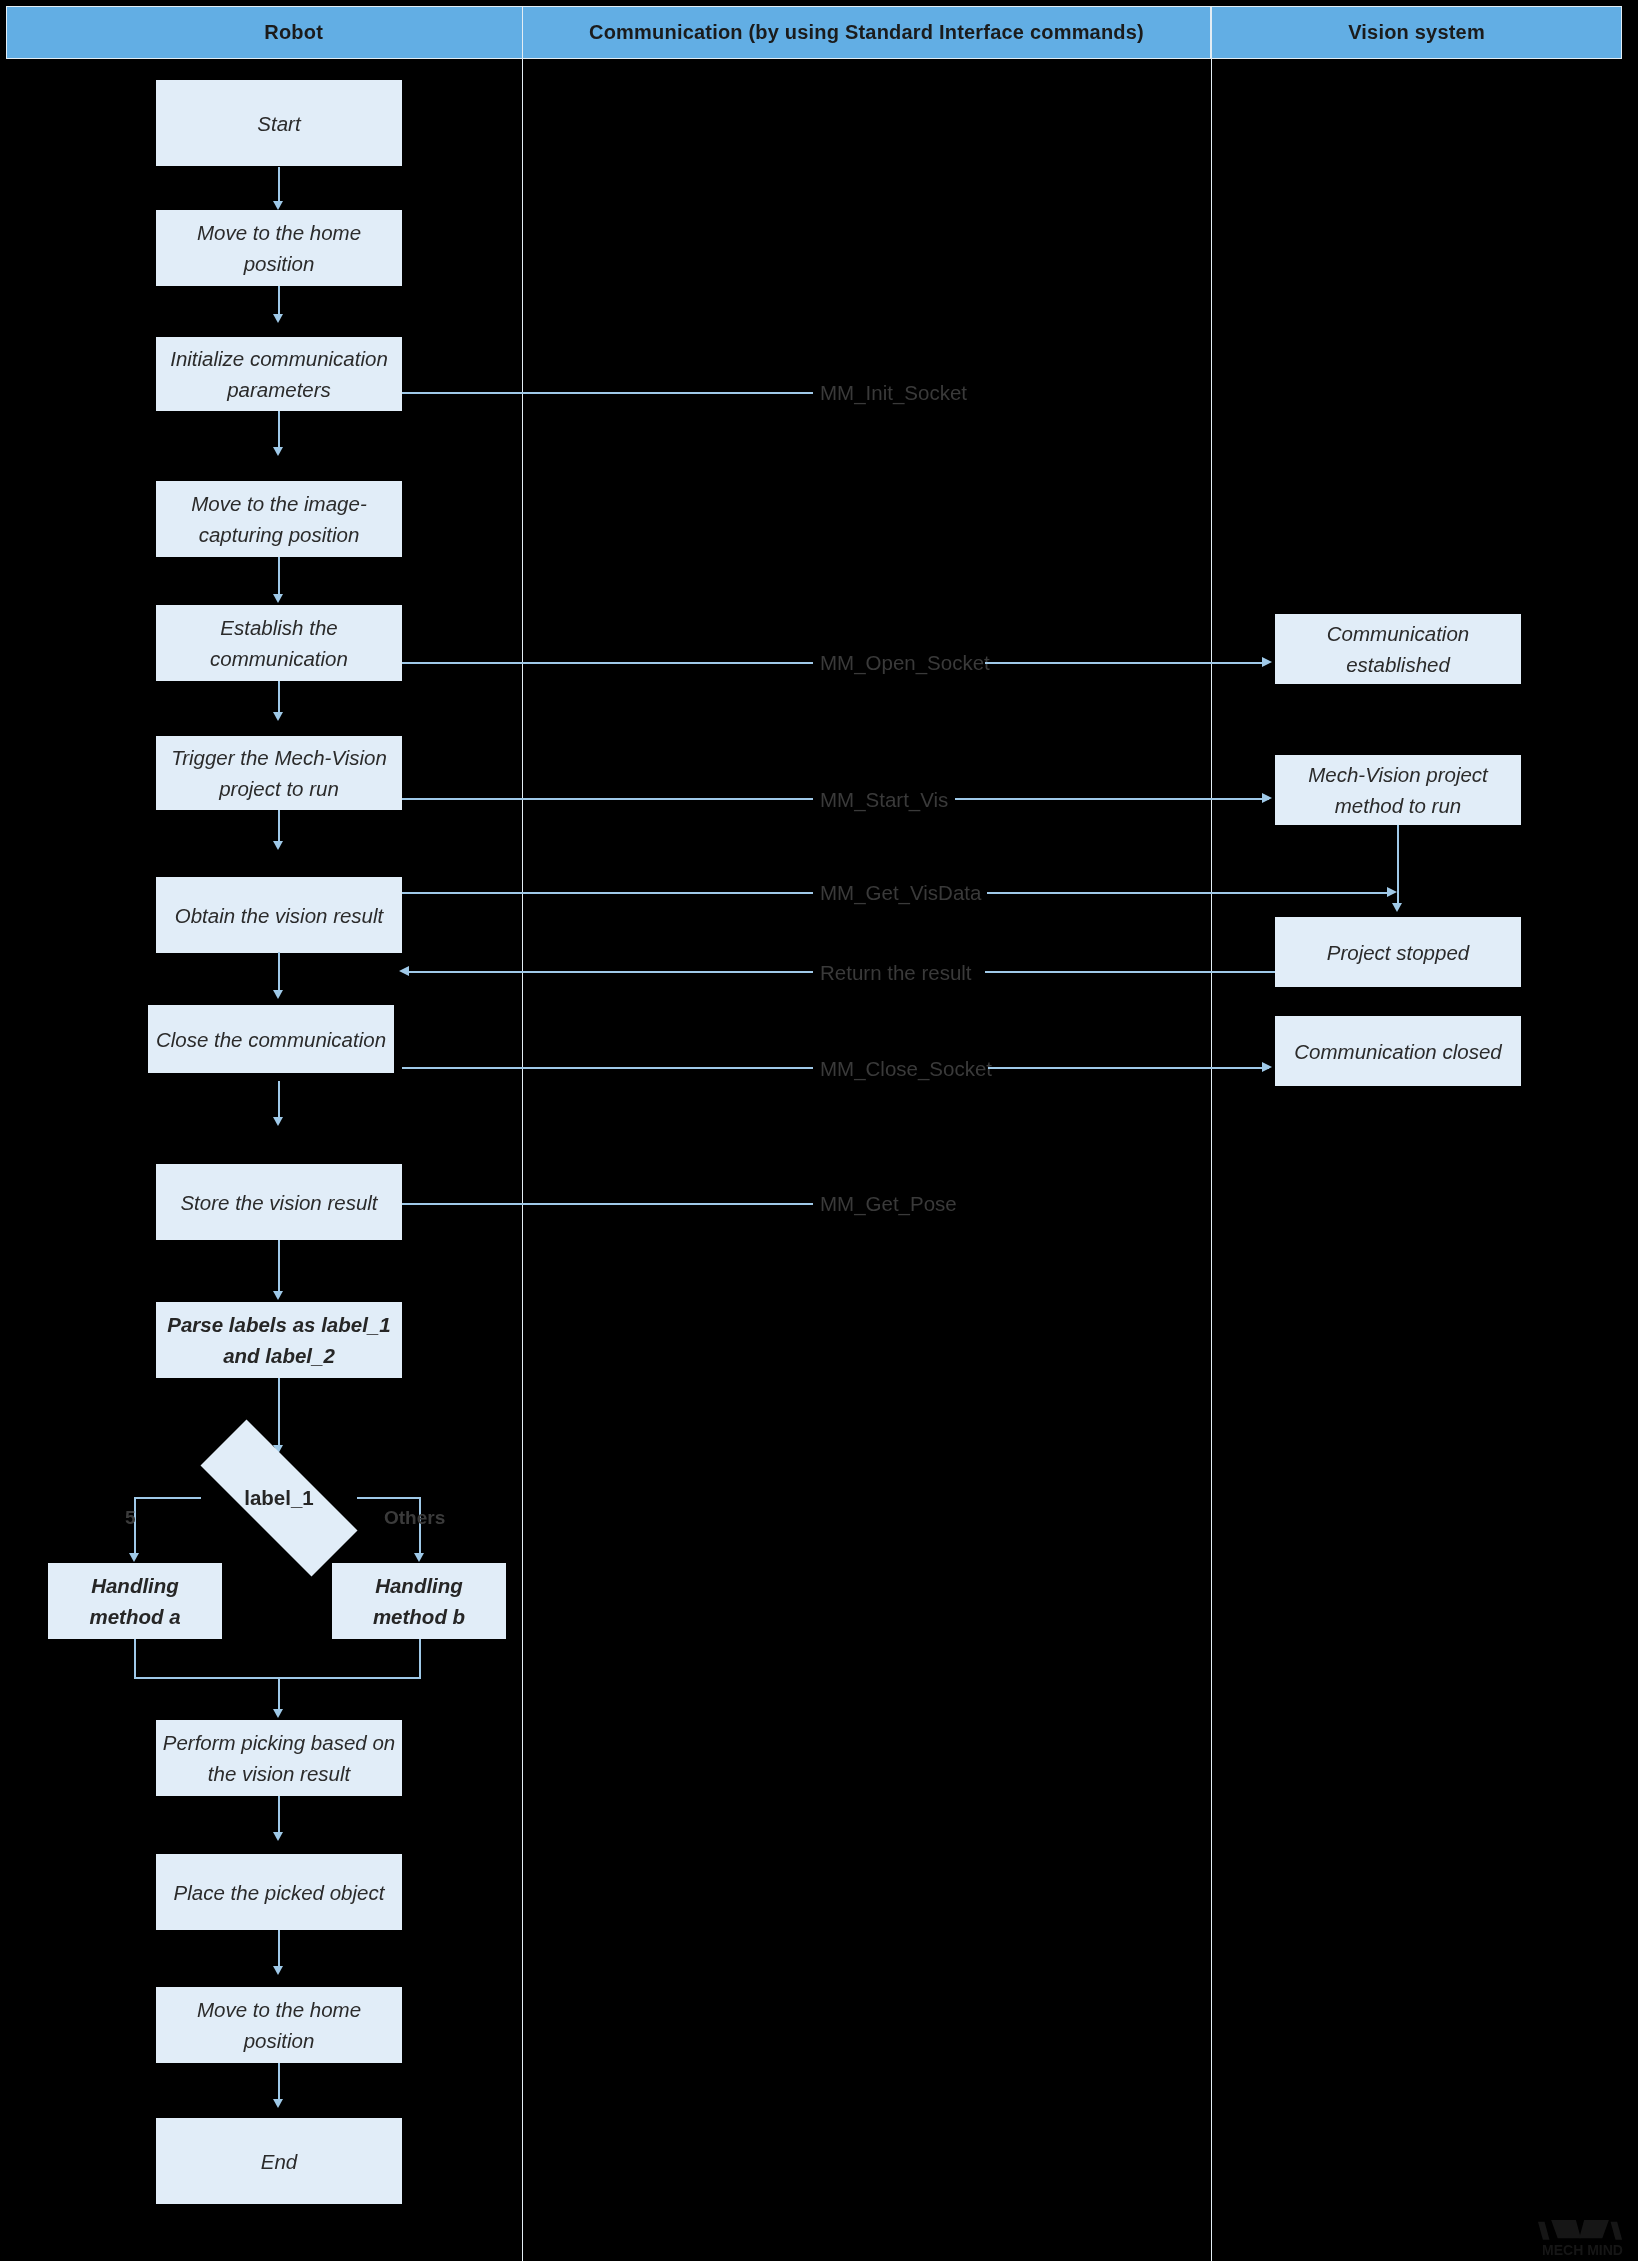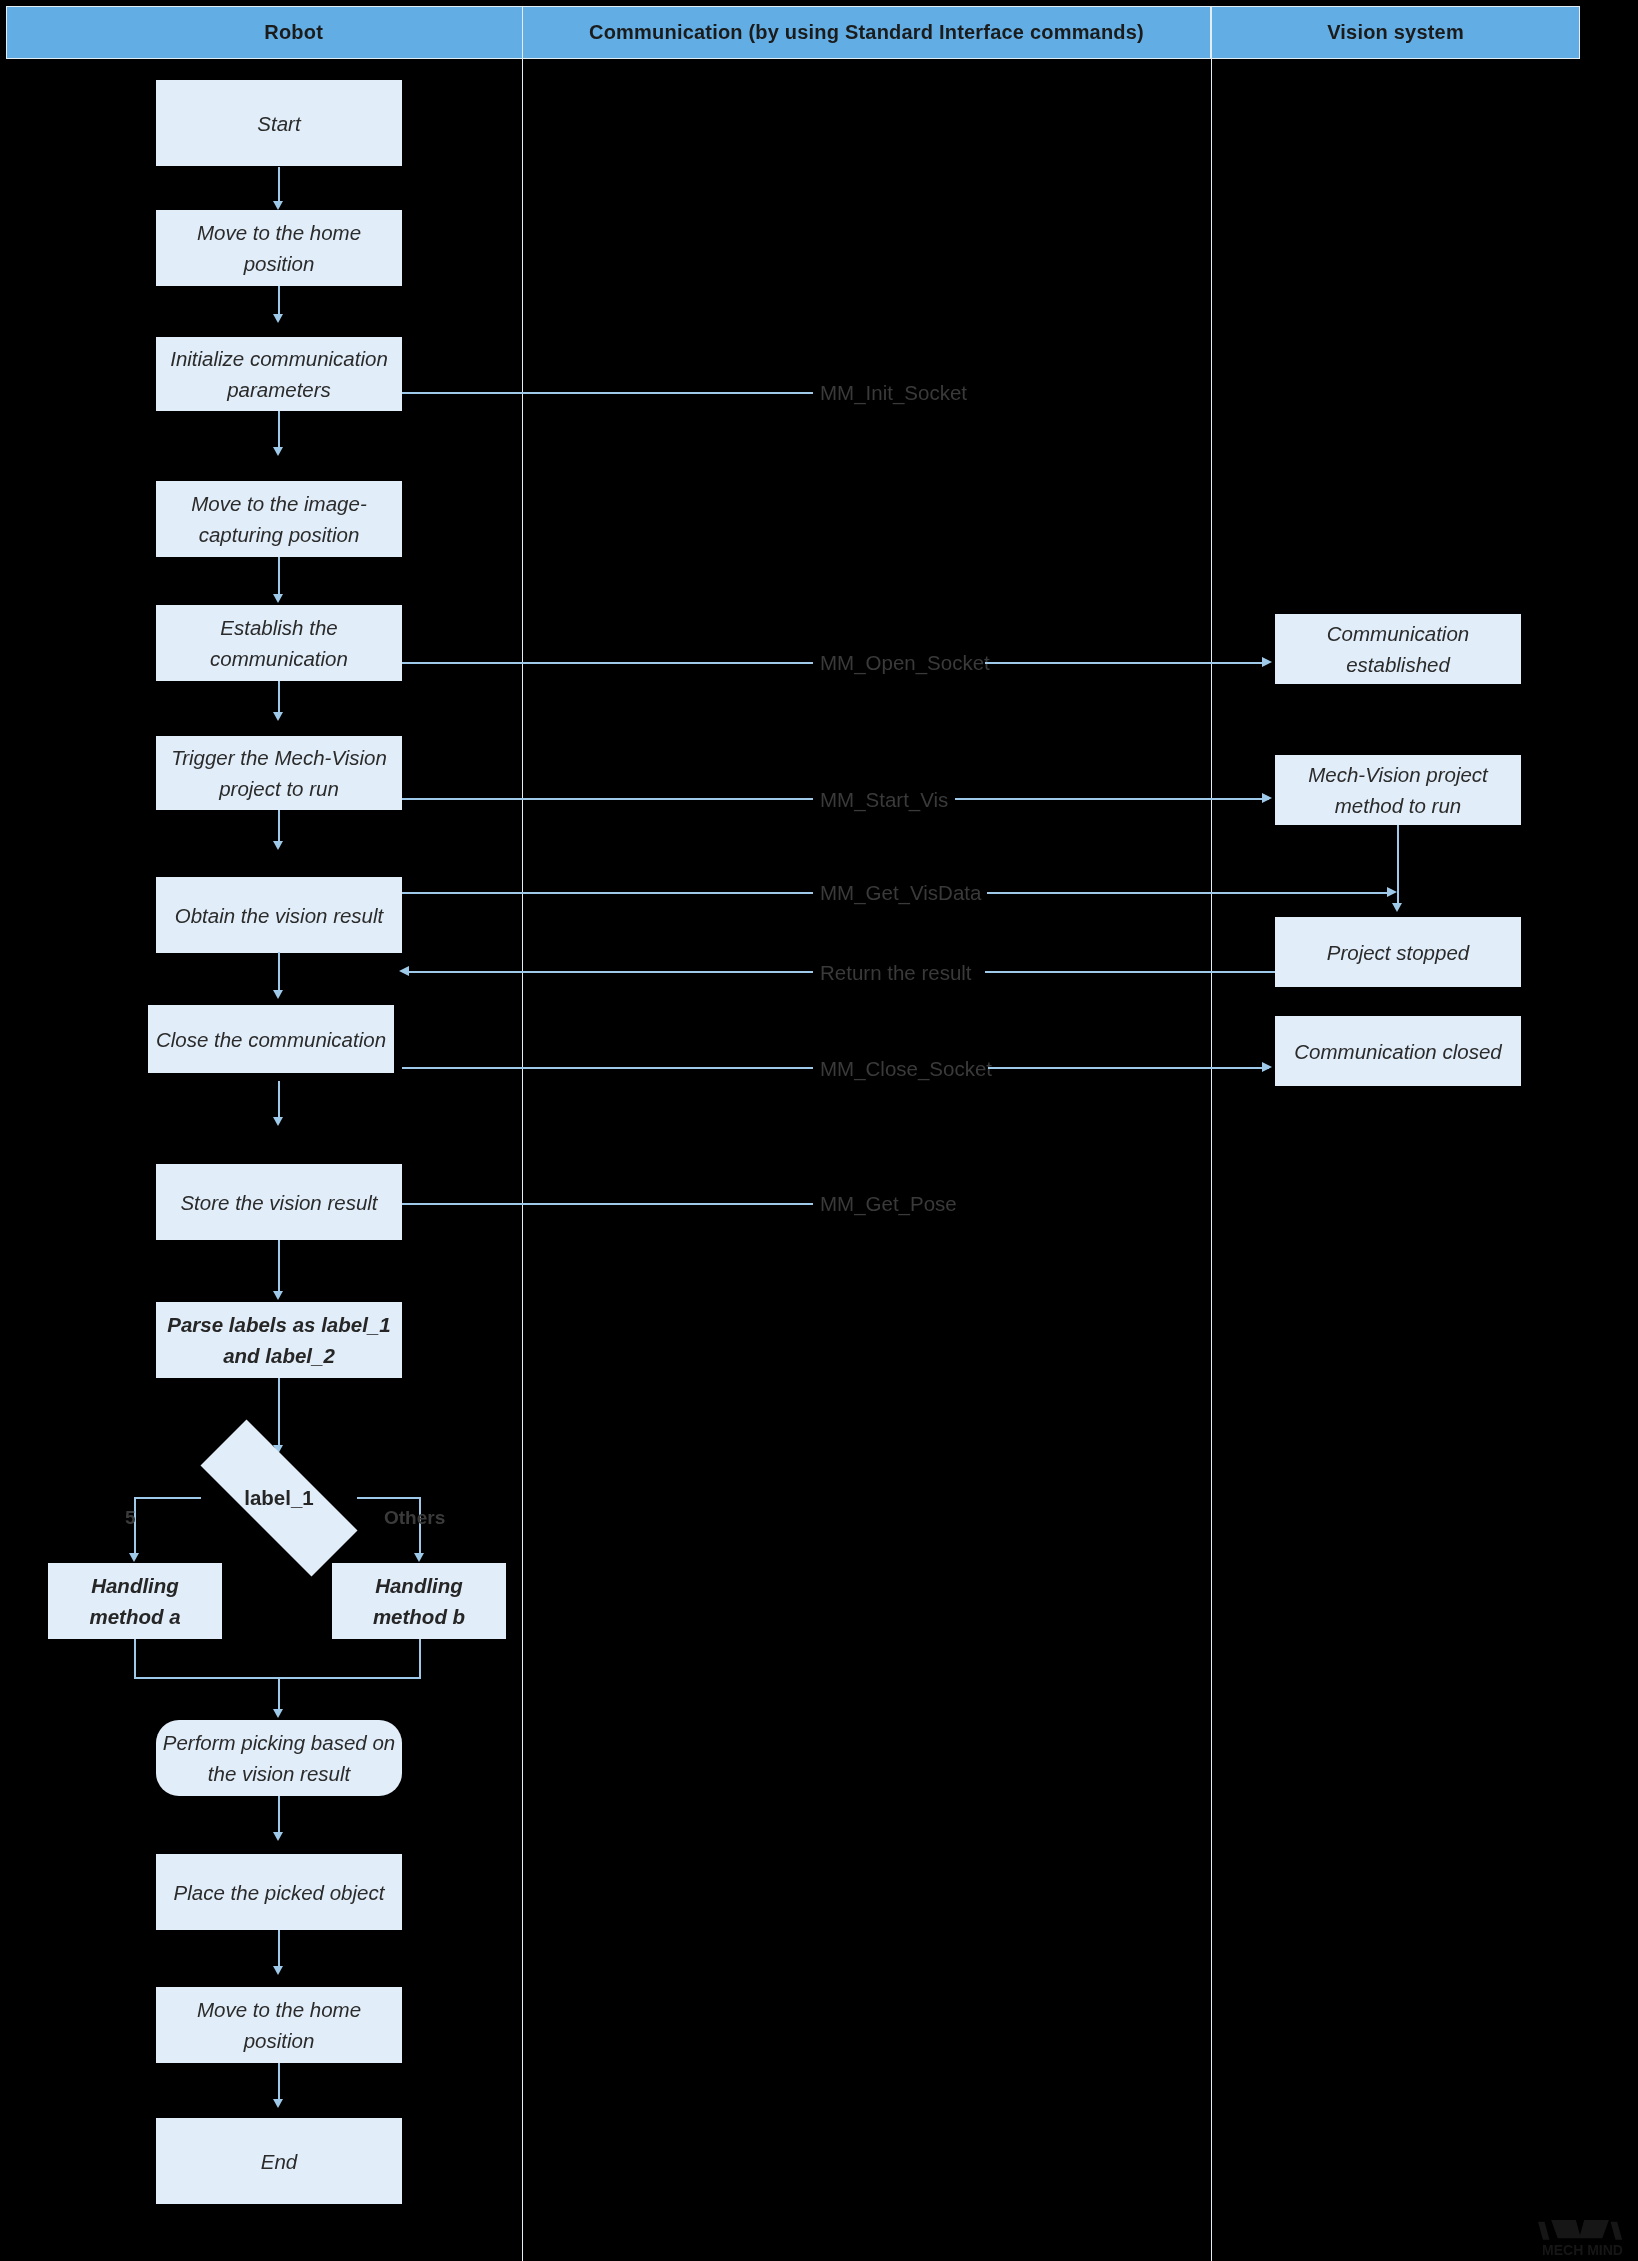--- a/index.html
+++ b/index.html
@@ -103,21 +103,21 @@
 <body>
 
 <div id="canvas">
 
   <div class="lane-header" style="left:5.7px;width:576px;">
     <span>Robot</span>
   </div>
   <div class="lane-header" style="left:522px;width:689px;">
     <span>Communication (by using Standard Interface commands)</span>
   </div>
-  <div class="lane-header" style="left:1211px;width:369px;text-align:right;">
+  <div class="lane-header" style="left:1211px;width:411px;text-align:right;">
     <span>Vision system</span>
   </div>
 
   <div class="lane-col first" style="left:5.7px;width:516px;"></div>
   <div class="lane-col" style="left:522px;width:689px;"></div>
   <div class="lane-col" style="left:1211px;width:418px;"></div>
 
   <div class="node" style="left:156px;top:80px;width:246px;height:86px;">
     <span class="inner">Start</span>
   </div>
@@ -204,21 +204,21 @@
   <div class="node bold" style="left:332px;top:1563px;width:174px;height:76px;">
     <span class="inner">Handling method b</span>
   </div>
 
   <div class="vline" style="left:134px;top:1639px;height:39px;"></div>
   <div class="vline" style="left:419px;top:1639px;height:39px;"></div>
   <div class="hline" style="left:134px;top:1677px;width:287px;"></div>
   <div class="vline" style="left:278px;top:1677px;height:34px;"></div>
   <div class="arrow-down" style="left:273px;top:1709px;"></div>
 
-  <div class="node" style="left:156px;top:1720px;width:246px;height:76px;border-radius:23px;">
+  <div class="node" style="left:156px;top:1720px;width:246px;height:76px;">
     <span class="inner">Perform picking based on the vision result</span>
   </div>
   <div class="vline" style="left:278px;top:1796px;height:39px;"></div>
   <div class="arrow-down" style="left:273px;top:1832px;"></div>
 
   <div class="node" style="left:156px;top:1854px;width:246px;height:76px;">
     <span class="inner">Place the picked object</span>
   </div>
   <div class="vline" style="left:278px;top:1930px;height:39px;"></div>
   <div class="arrow-down" style="left:273px;top:1966px;"></div>

